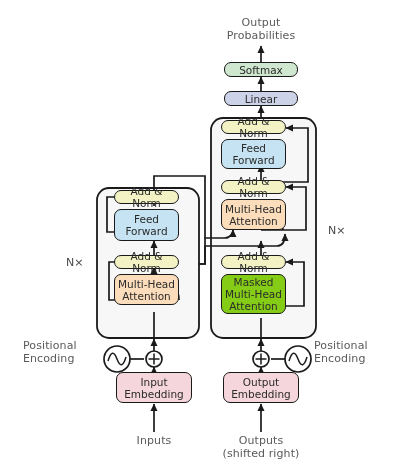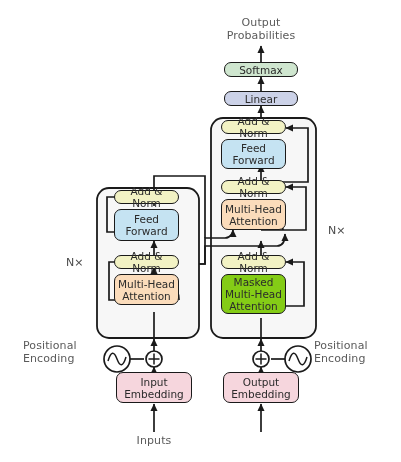--- a/index.html
+++ b/index.html
@@ -151,14 +151,16 @@
 Encoding</div>
   <div class="lbl" style="left:305px;top:339px;width:86px;text-align:left;">Positional
 Encoding</div>
 
   <div class="box" style="left:107px;top:372px;width:76px;height:31px;background:#f6d6dd;">Input
 Embedding</div>
   <div class="box" style="left:214px;top:372px;width:76px;height:31px;background:#f6d6dd;">Output
 Embedding</div>
 
   <div class="lbl" style="left:100px;top:434px;width:90px;">Inputs</div>
+  <div class="lbl" style="left:202px;top:434px;width:100px;">Outputs
+(shifted right)</div>
 
 </div>
 
 </body></html>

